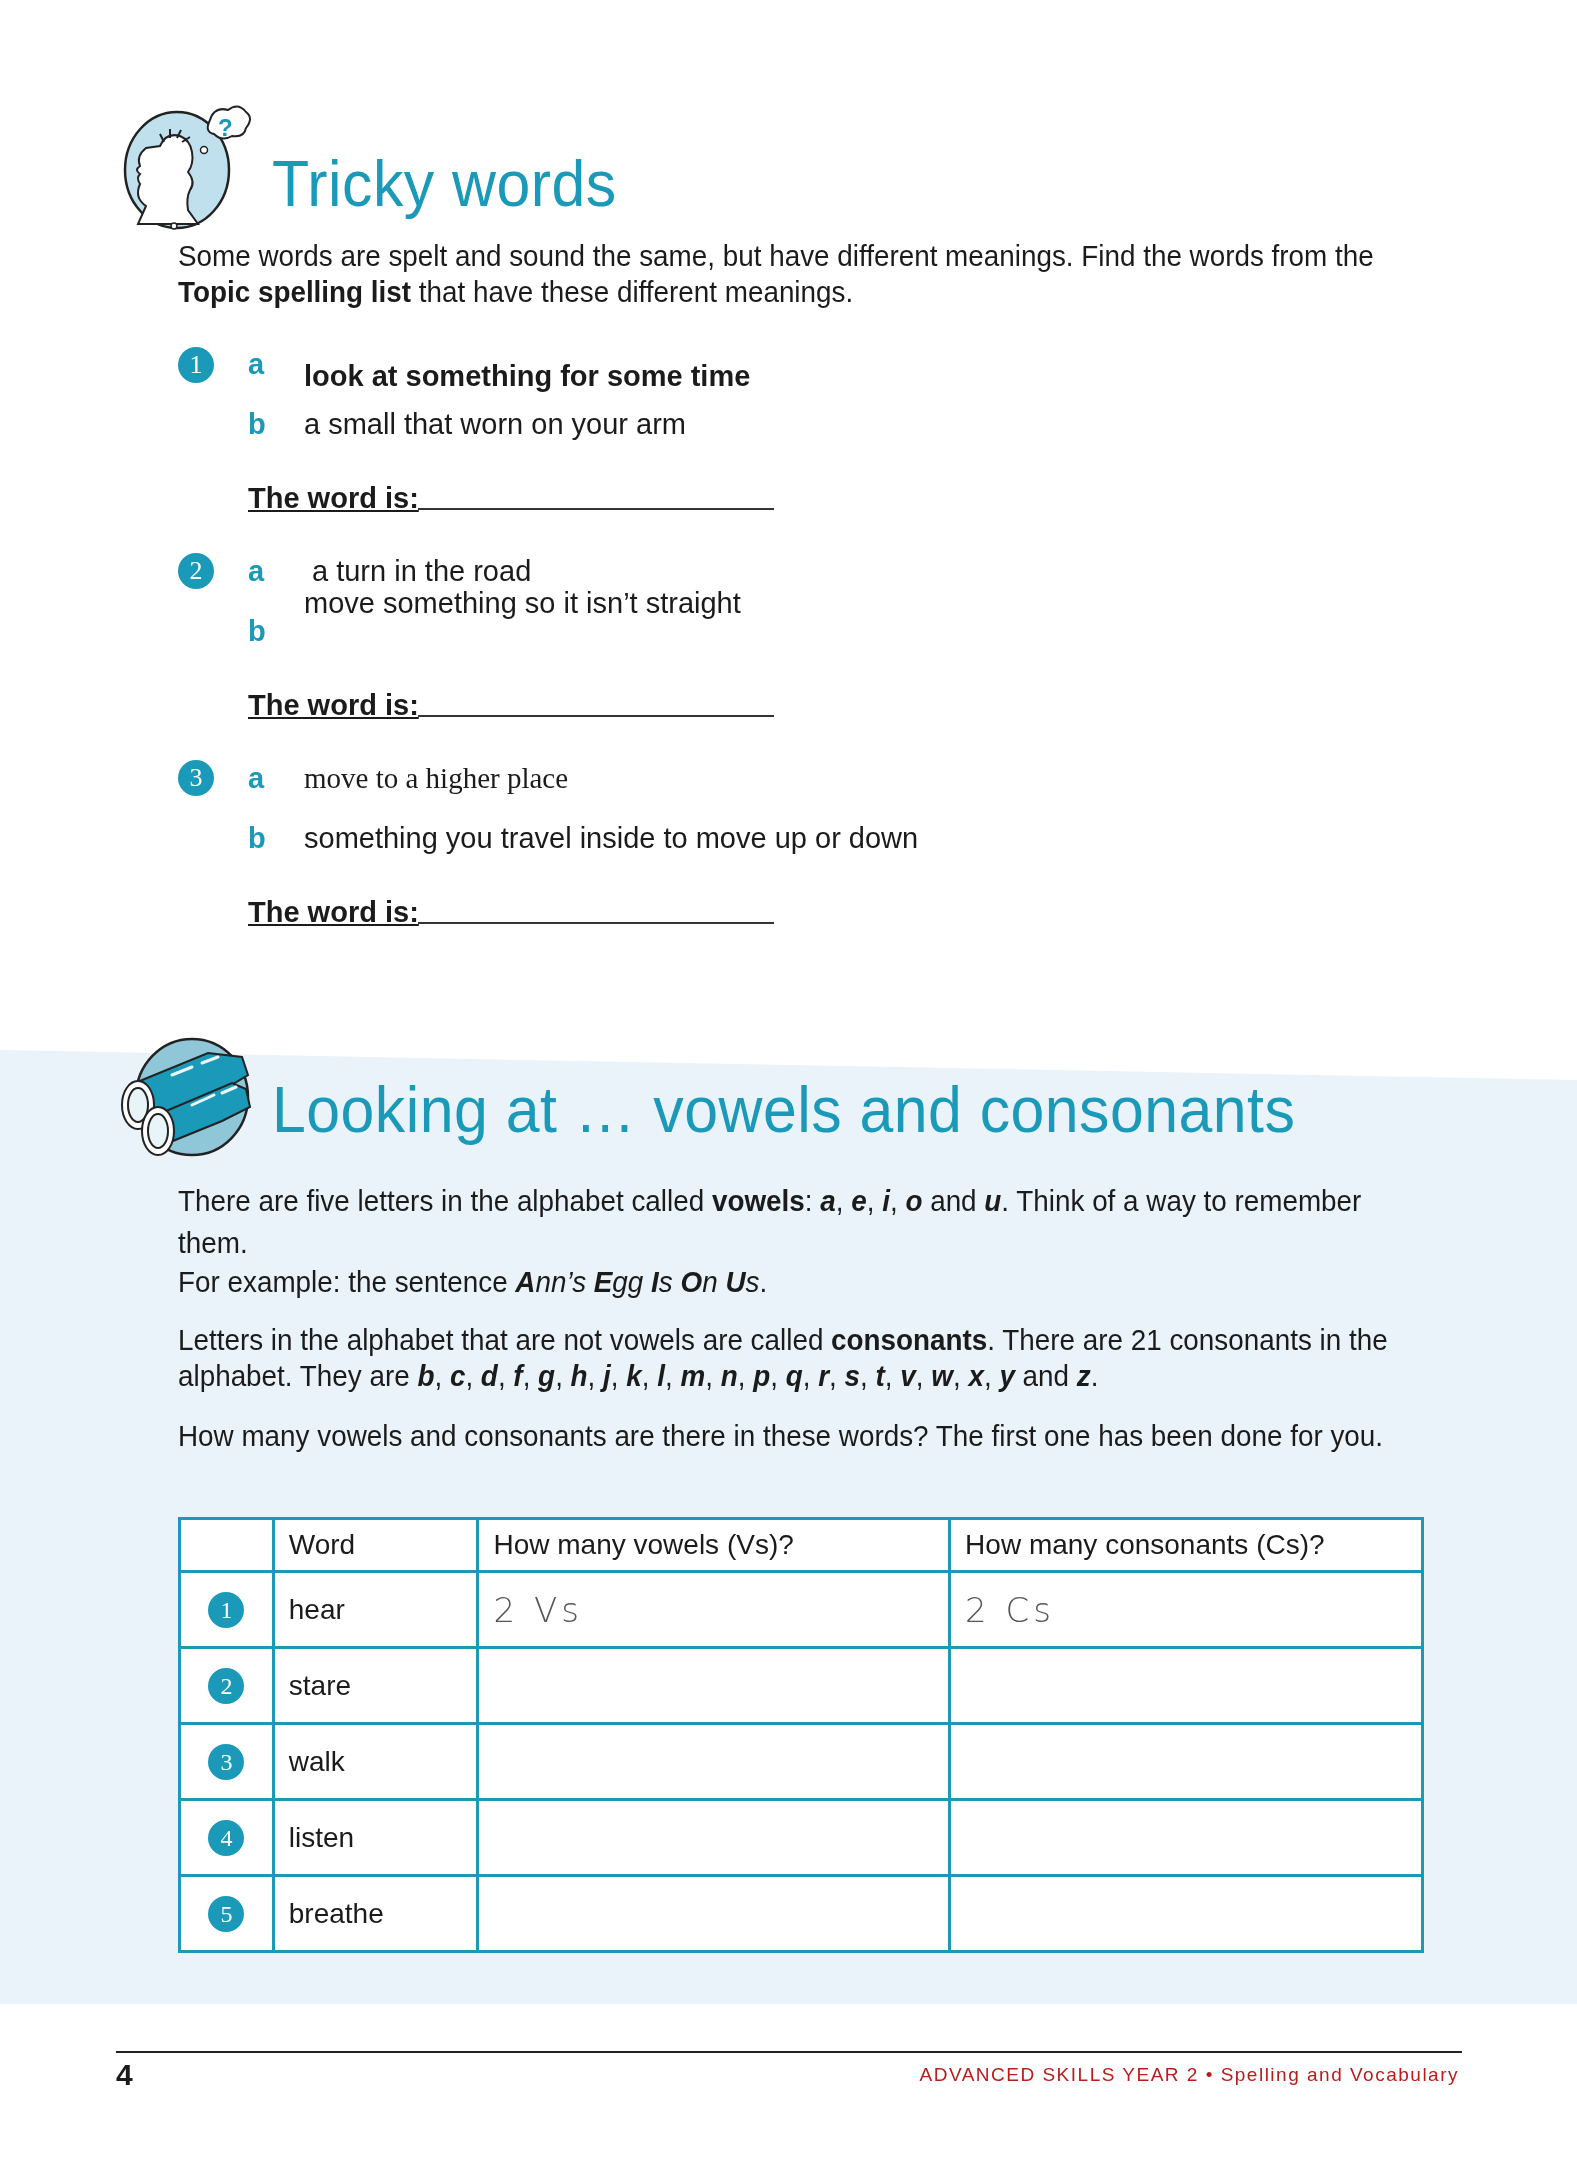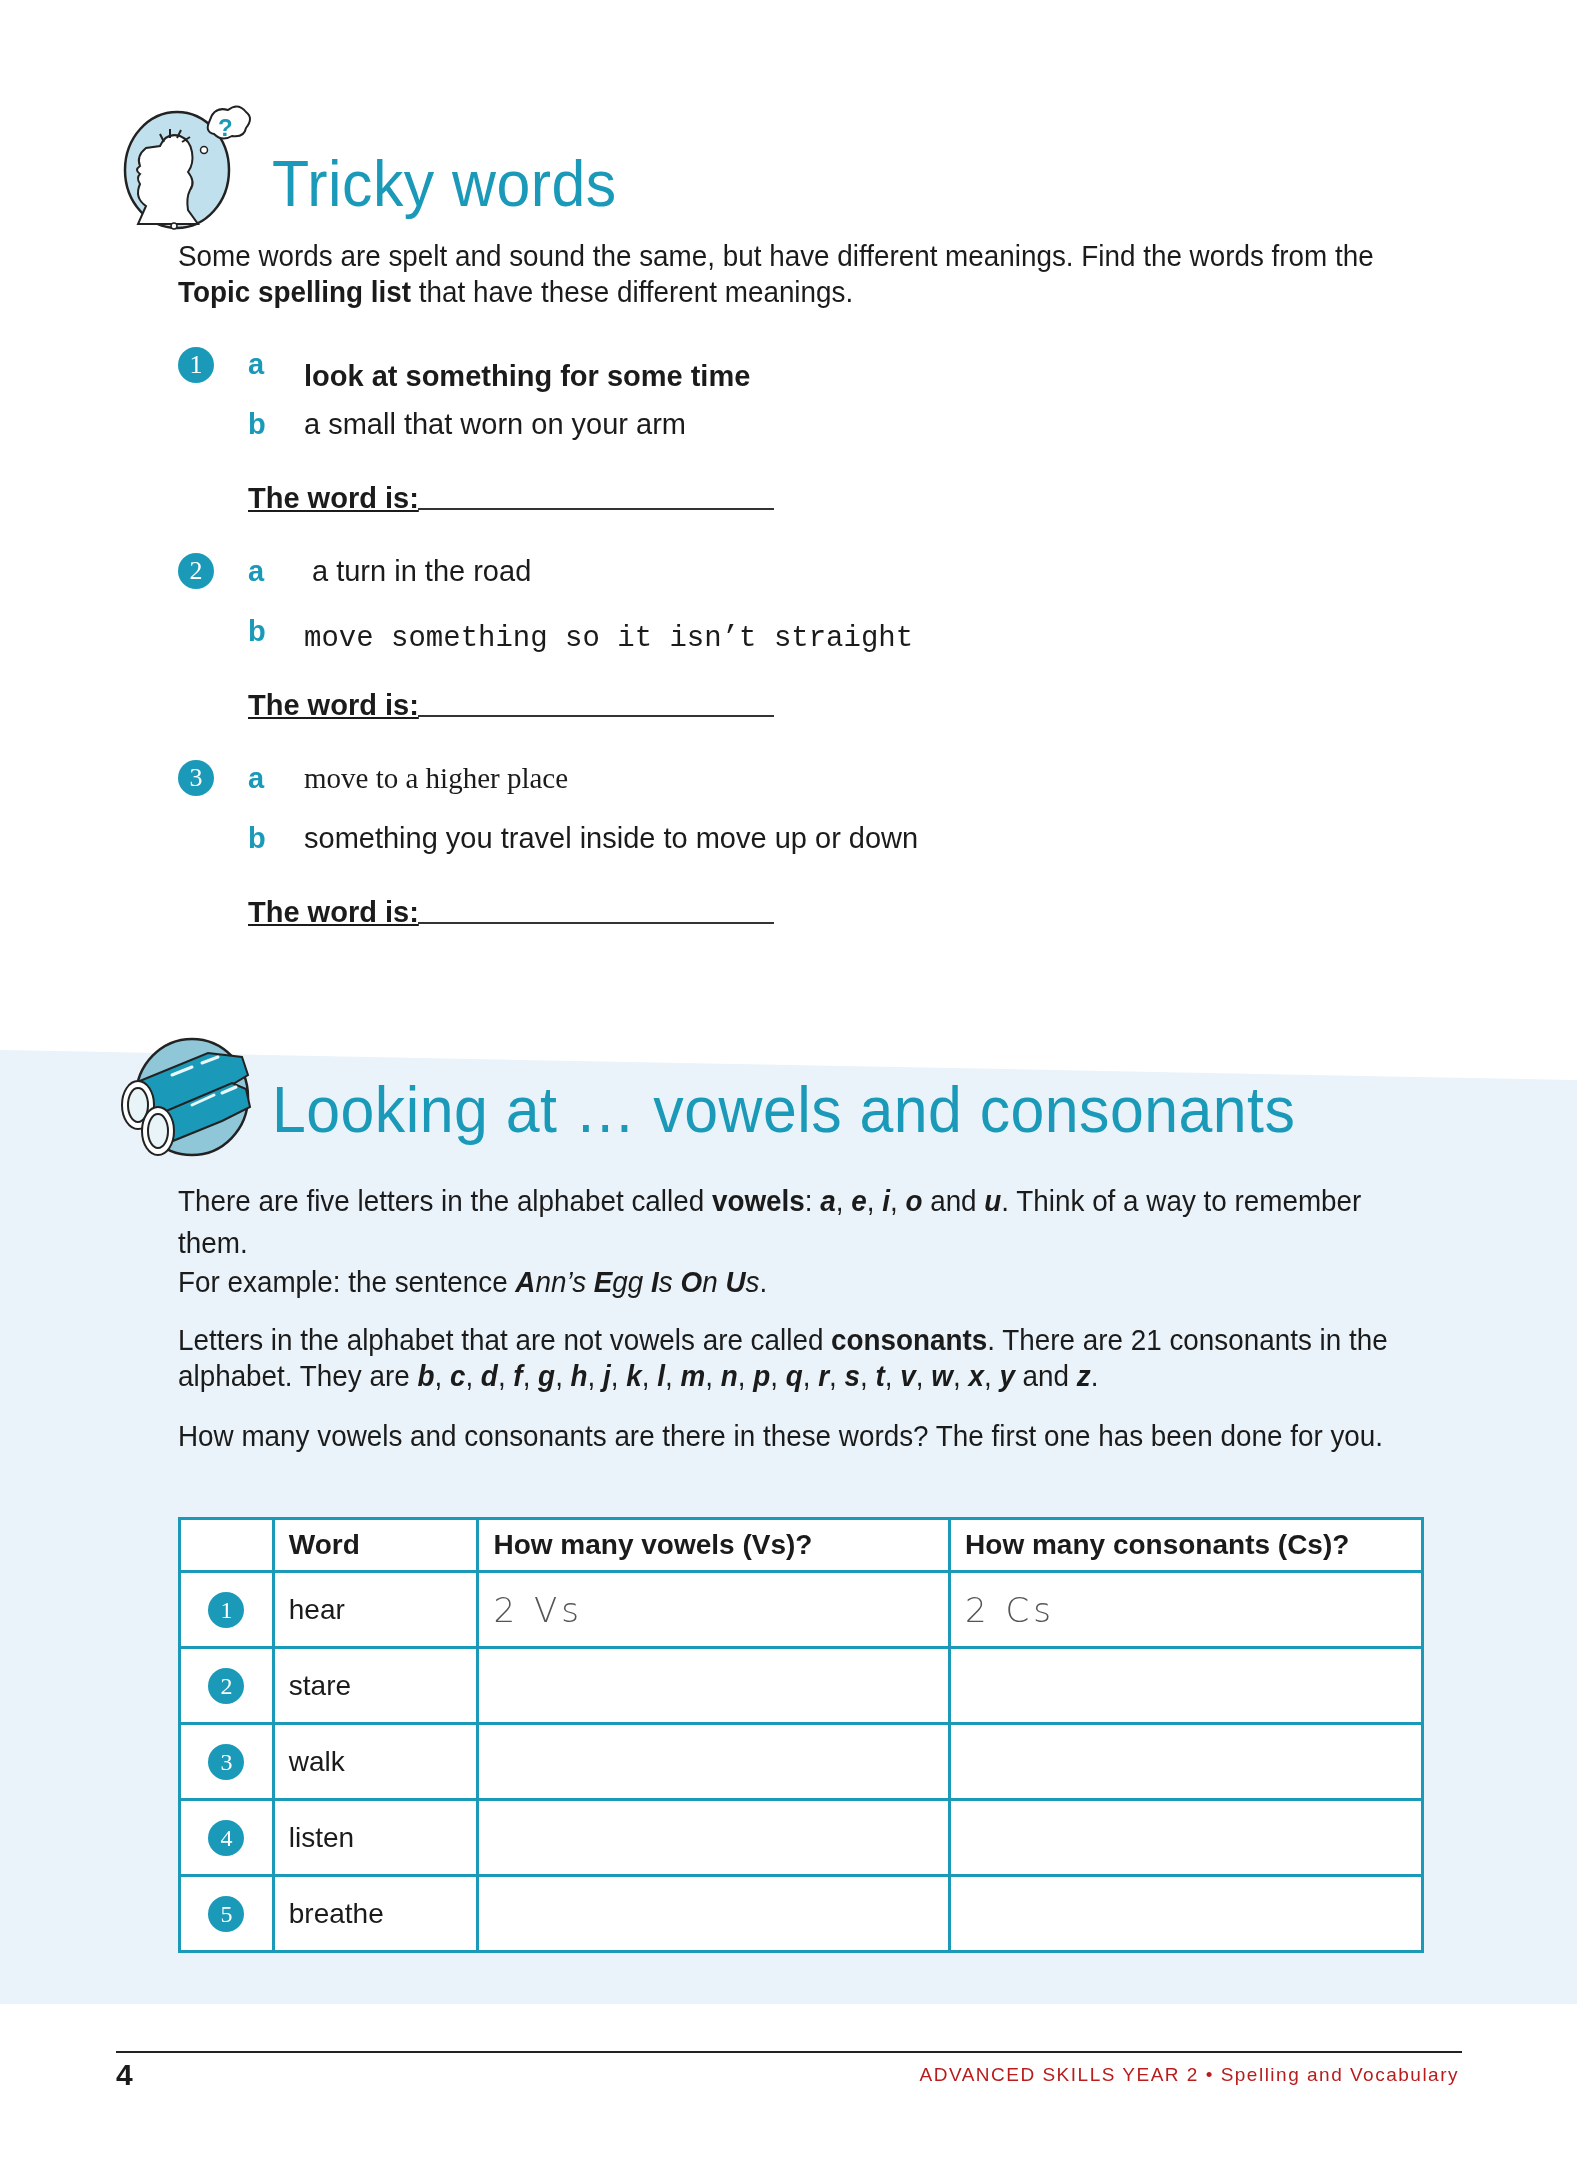--- a/index.html
+++ b/index.html
@@ -35,21 +35,21 @@
   }
 
   
   table.vc {
     position: absolute; left: 178px; top: 1517px; width: 1246px;
     border-collapse: collapse; background: #ffffff;
   }
   table.vc td, table.vc th {
     border: 3px solid #1a9ab8; font-size: 28px; text-align: left; padding: 0 14px;
   }
-  table.vc th { height: 50px; font-weight: bold; }
+  table.vc th { height: 50px; font-weight: normal; }
   table.vc td { height: 73px; }
   .tnum {
     display: inline-block; width: 36px; height: 36px; border-radius: 50%;
     background: #1a9ab8; color: #fff; font-family: "Liberation Serif", serif;
     font-size: 24px; line-height: 36px; text-align: center;
   }
   .hand { font-family: "DejaVu Sans", sans-serif; font-weight: 200; color: #555; font-size: 34px; letter-spacing: 4px; font-style: normal; }
 
   
   .footer-rule { position: absolute; left: 116px; width: 1346px; top: 2051px; border-top: 2px solid #222; }
@@ -81,21 +81,21 @@
 <div class="q-text" style="top:360px;font-weight:bold;">look at something for some time</div>
 <div class="q-letter" style="top:408px;">b</div>
 <div class="q-text" style="top:408px;">a small that worn on your arm</div>
 <div class="word-label" style="top:482px;">The word is:</div>
 <div class="answer-line" style="top:508px;"></div>
 
 <div class="q-num" style="left:178px;top:553px;">2</div>
 <div class="q-letter" style="top:555px;">a</div>
 <div class="q-text" style="top:555px;margin-left:8px;">a turn in the road</div>
 <div class="q-letter" style="top:615px;">b</div>
-<div class="q-text" style="top:622px;font-family:Liberation Mono, monospace;">move something so it isn’t straight</div>
+<div class="q-text" style="top:587px;">move something so it isn’t straight</div>
 <div class="word-label" style="top:689px;">The word is:</div>
 <div class="answer-line" style="top:715px;"></div>
 
 <div class="q-num" style="left:178px;top:760px;">3</div>
 <div class="q-letter" style="top:762px;">a</div>
 <div class="q-text" style="top:762px;font-family:Liberation Serif, serif;">move to a higher place</div>
 <div class="q-letter" style="top:822px;">b</div>
 <div class="q-text" style="top:822px;">something you travel inside to move up or down</div>
 <div class="word-label" style="top:896px;">The word is:</div>
 <div class="answer-line" style="top:922px;"></div>

